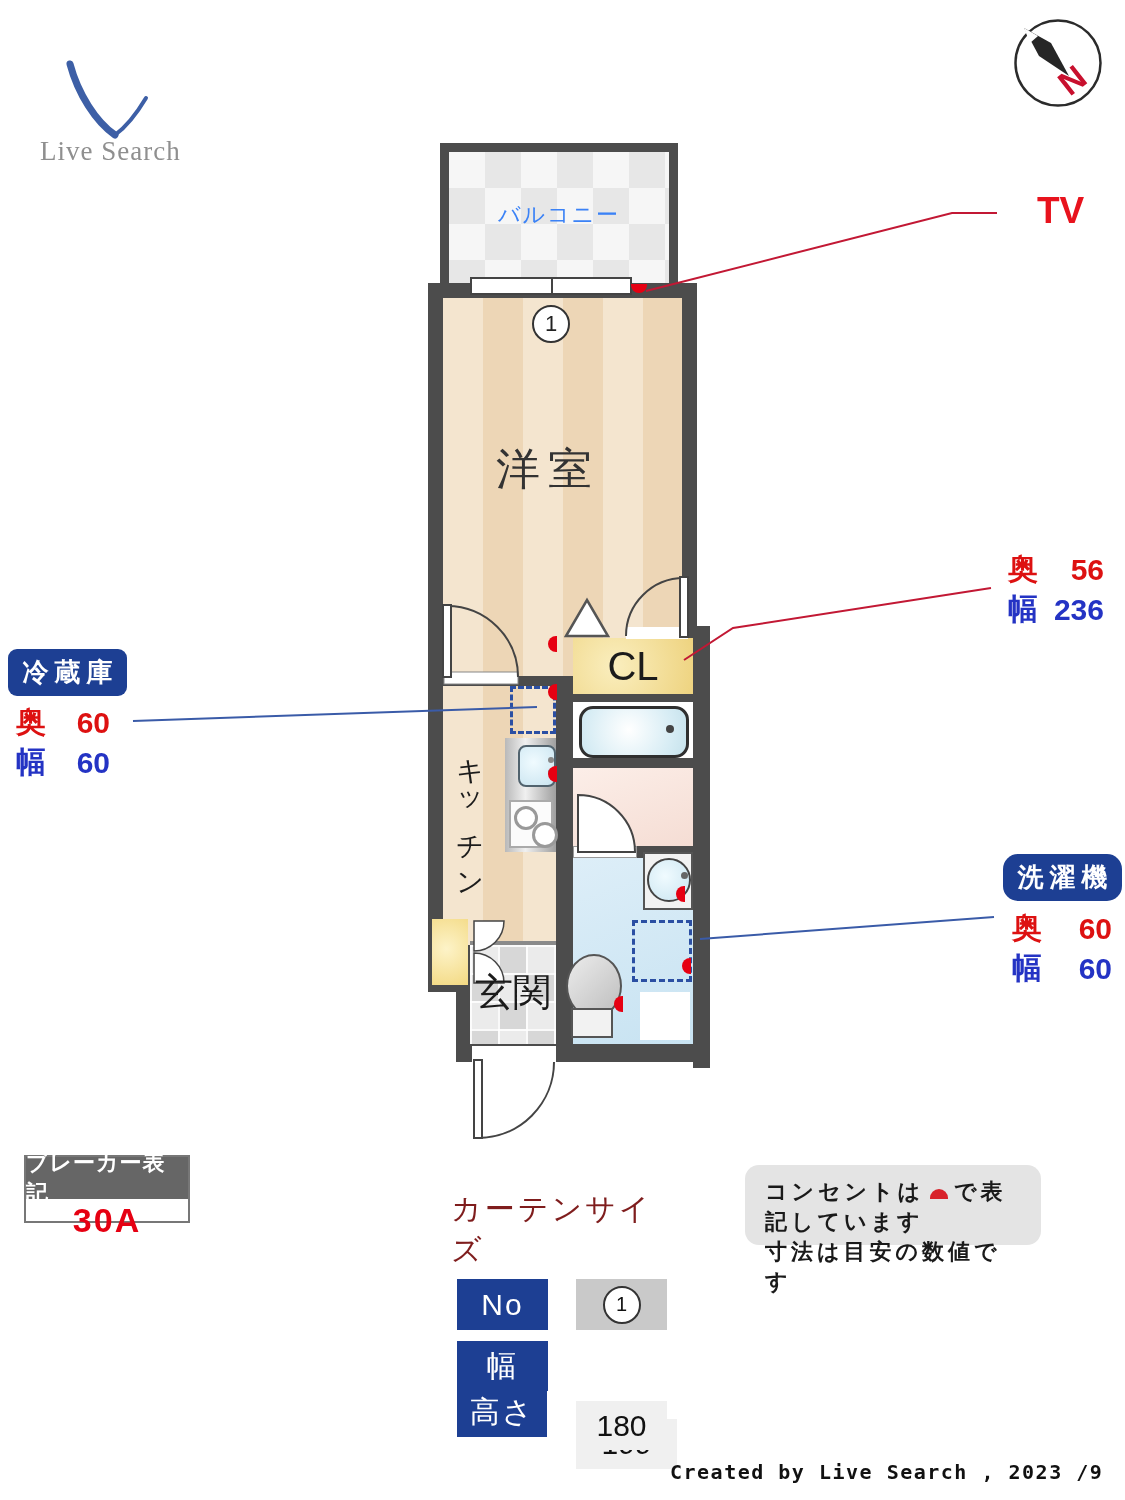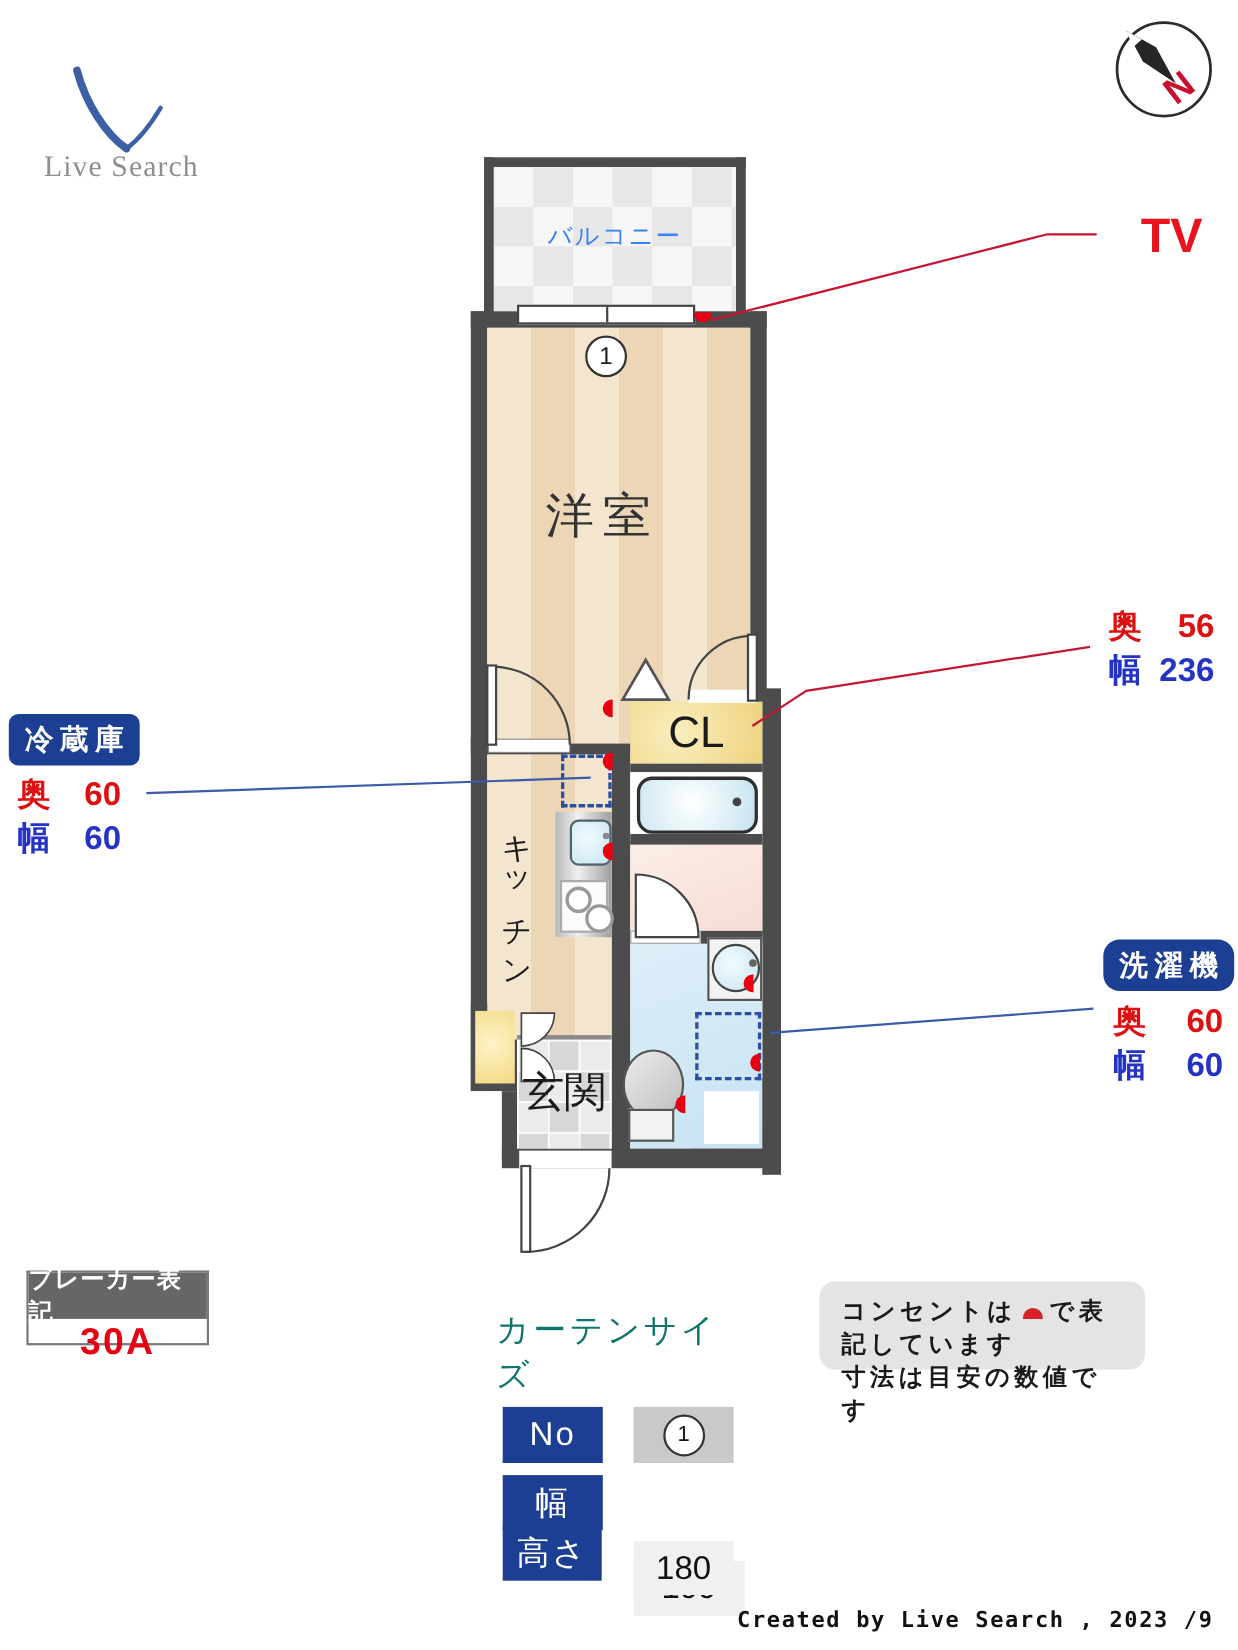--- a/index.html
+++ b/index.html
@@ -156,21 +156,21 @@
   <div class="outlet-left" style="left:548px;top:766px;"></div>
   <div class="outlet-left" style="left:676px;top:886px;"></div>
   <div class="outlet-left" style="left:682px;top:958px;"></div>
   <div class="outlet-left" style="left:614px;top:996px;"></div>
 
   <div class="abs center plan-label" style="left:444px;top:444px;width:200px;height:50px;font-size:44px;letter-spacing:8px;text-indent:8px;">洋室</div>
   <div class="abs center" style="left:573px;top:640px;width:120px;height:52px;font-size:40px;color:#1b1b1b;">CL</div>
   <div class="abs" style="left:452px;top:740px;height:160px;font-size:27px;letter-spacing:7px;color:#1b1b1b;writing-mode:vertical-rl;">キッチン</div>
   <div class="abs center" style="left:470px;top:966px;width:86px;height:52px;font-size:38px;color:#1b1b1b;">玄関</div>
 
-  <div class="abs" style="left:1037px;top:190px;font-size:44px;font-weight:600;color:#e8131d;">TV</div>
+  <div class="abs" style="left:1037px;top:190px;font-size:37px;font-weight:600;color:#e8131d;">TV</div>
 
   <div class="dim-row dim-red" style="left:1008px;top:549px;width:96px;">
     <span>奥</span>
     <span>56</span>
   </div>
   <div class="dim-row dim-blue" style="left:1008px;top:589px;width:96px;">
     <span>幅</span>
     <span>236</span>
   </div>
 
@@ -200,21 +200,21 @@
   </div>
 
   <div class="abs" style="left:745px;top:1165px;width:296px;height:80px;background:#e4e4e4;border-radius:14px;
               box-sizing:border-box;padding:12px 20px;font-size:22px;font-weight:700;letter-spacing:4px;color:#1a1a1a;line-height:30px;">
     <div>
       <span>コンセントは</span><span class="note-dome"></span><span>で表記しています</span>
     </div>
     <div>寸法は目安の数値です</div>
   </div>
 
-  <div class="abs center" style="left:451px;top:1210px;width:220px;height:40px;font-size:30px;letter-spacing:3px;font-weight:500;color:#0f766e;">カーテンサイズ</div>
+  <div class="abs center" style="left:451px;top:1210px;width:220px;height:40px;font-size:30px;letter-spacing:3px;font-weight:500;color:#7f1d1d;">カーテンサイズ</div>
 
   <div class="tbl-label" style="left:457px;top:1279px;width:91px;height:51px;">No</div>
   <div class="tbl-value" style="left:576px;top:1279px;width:91px;height:51px;background:#c9c9c9;">
     <span class="circled">
       <span>1</span>
     </span>
   </div>
 
   <div class="tbl-label" style="left:457px;top:1341px;width:91px;height:50px;">幅</div>
   <div class="tbl-value" style="left:576px;top:1419px;width:101px;height:50px;">199</div>

